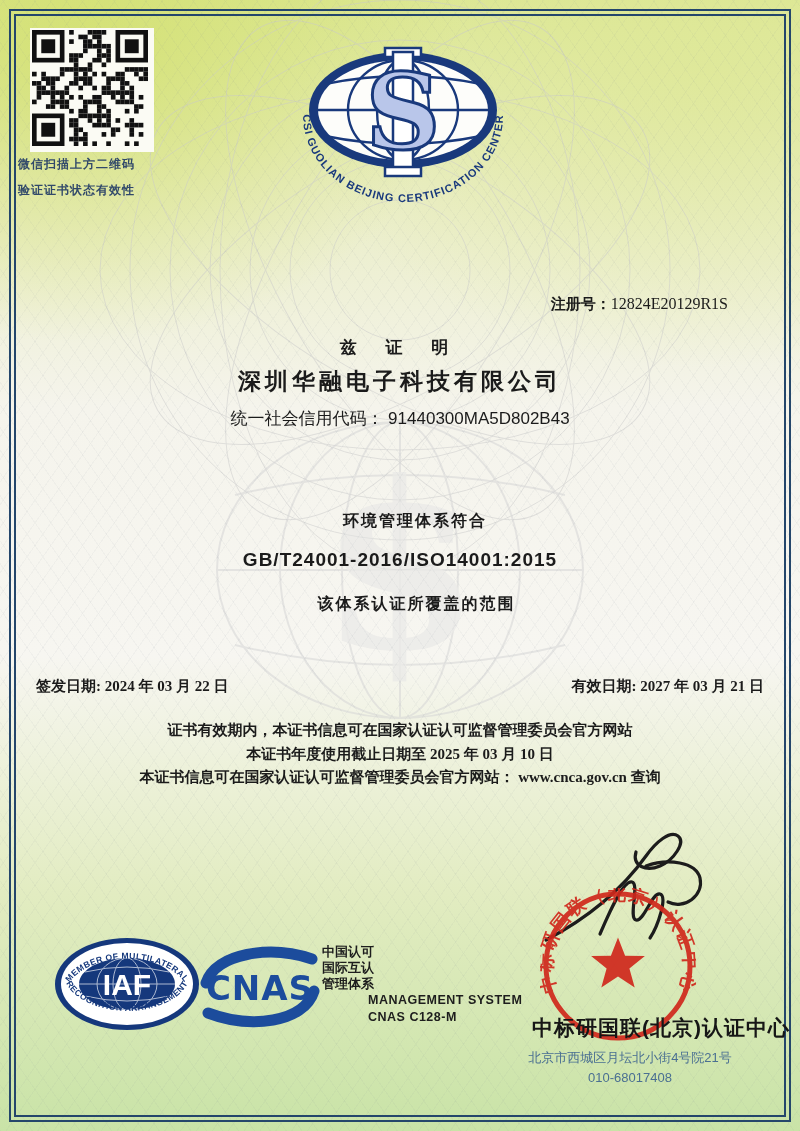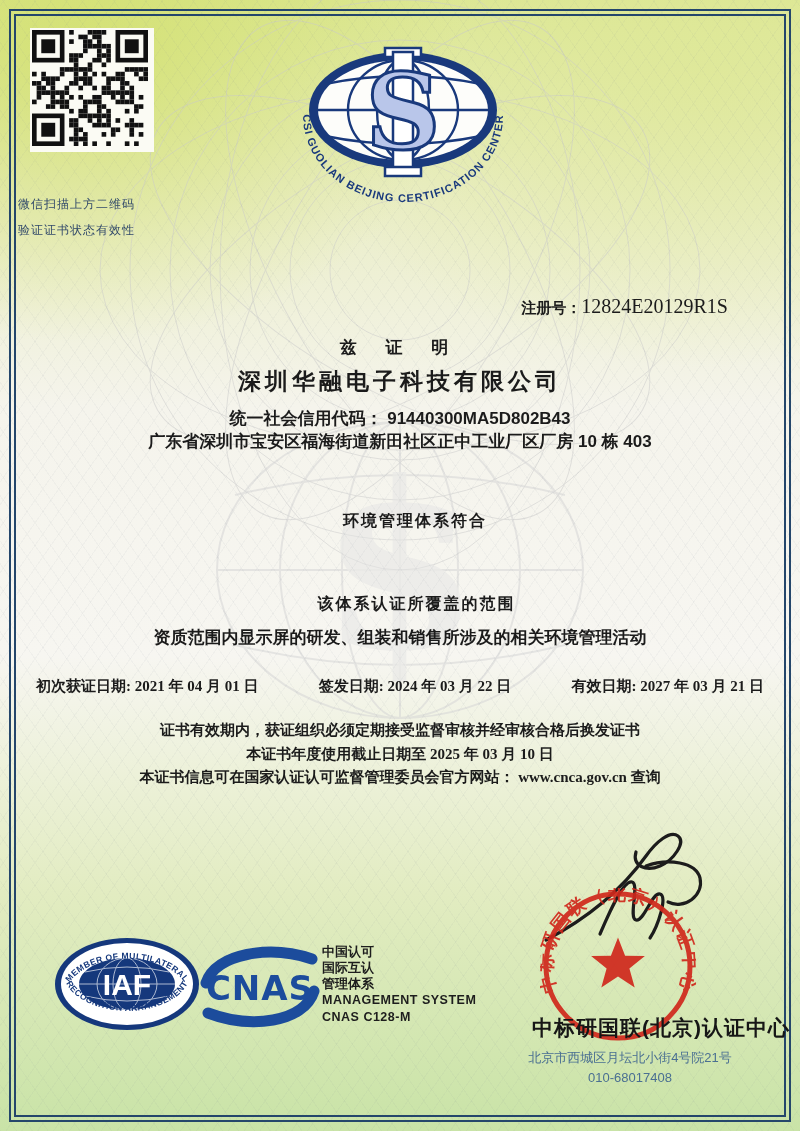--- a/index.html
+++ b/index.html
@@ -16,44 +16,44 @@
       repeating-linear-gradient(55deg, rgba(120,130,145,.055) 0 1px, transparent 1px 13px),
       repeating-linear-gradient(-55deg, rgba(120,130,145,.055) 0 1px, transparent 1px 13px);}
   .frame-outer{position:absolute;inset:9px;border:2px solid #24466b;z-index:2;pointer-events:none;}
   .frame-inner{position:absolute;inset:14px;border:2px solid #24466b;z-index:2;pointer-events:none;}
   .wm{position:absolute;z-index:0;pointer-events:none;}
   .content{position:absolute;inset:0;z-index:3;}
   .abs{position:absolute;}
   .ctr{left:0;right:0;text-align:center;}
   
   .qr-box{left:30px;top:28px;width:120px;height:120px;background:#fbfbf4;padding:2px;}
-  .qr-note{left:18px;width:160px;font-size:12px;color:#31496a;font-weight:normal;letter-spacing:1px;margin-top:40px;}
+  .qr-note{left:18px;width:160px;font-size:12px;color:#31496a;font-weight:bold;letter-spacing:1px;}
   
   .logo-svg{left:293px;top:46px;}
   .title{top:229px;font-size:43px;font-weight:bold;letter-spacing:7px;color:#141414;}
   .reg-line{top:295px;right:72px;font-size:15px;text-align:right;}
   .reg-label{font-weight:bold;}
-  .reg-value{font-family:"Liberation Serif","DejaVu Serif",serif;font-size:20px;}
+  .reg-value{font-family:"Liberation Serif","DejaVu Serif",serif;font-size:16px;}
   .certify-heading{top:336px;font-size:17px;letter-spacing:12px;font-weight:bold;}
   .company{top:366px;font-size:23px;font-weight:bold;letter-spacing:4px;}
-  .credit{top:407px;font-size:17px;font-weight:bold;}
+  .credit{top:407px;font-size:17px;font-weight:normal;}
   .company-addr{top:430px;font-size:17px;font-weight:bold;}
   .conform{top:511px;font-size:16px;font-weight:bold;letter-spacing:2px;margin-left:30px;}
   .std-code{top:549px;font-size:19px;font-weight:bold;letter-spacing:1px;}
   .scope-heading{top:594px;font-size:16px;font-weight:bold;letter-spacing:2px;padding-left:33px;}
   .scope{top:626px;font-size:17px;font-weight:bold;}
   .dates{top:677px;left:0;right:0;display:flex;justify-content:space-between;padding:0 36px;
          font-family:"Liberation Serif","DejaVu Serif",serif;font-size:15px;font-weight:bold;}
   .note{font-family:"Liberation Serif","DejaVu Serif",serif;font-size:15px;font-weight:bold;}
   .note1{top:721px;} .note2{top:745px;} .note3{top:768px;}
   
   .iaf-svg{left:52px;top:934px;}
   .cnas-svg{left:200px;top:943px;}
   .cnas-text{left:322px;top:944px;font-size:13px;line-height:16px;color:#1d1d1d;font-weight:bold;}
-  .cnas-text .en{font-size:12.5px;font-weight:bold;letter-spacing:.5px;line-height:17px;}
+  .cnas-text .en{font-size:12.5px;font-weight:bold;letter-spacing:.5px;line-height:17px;margin-left:46px;}
   .issuer-name{left:470px;top:998px;width:320px;text-align:right;font-size:21px;font-weight:bold;letter-spacing:1px;color:#161616;margin-top:16px;}
   .issuer-addr{left:470px;top:1048px;width:320px;text-align:center;font-size:13px;font-weight:normal;color:#4a6f92;line-height:20px;}
   .stamp-svg{left:540px;top:888px;}
   .sign-svg{left:528px;top:822px;}
 </style>
 </head>
 <body>
 
 <div class="page">
 
@@ -328,33 +328,31 @@
       </text>
     </svg>
 
     <div class="abs reg-line">
       <span class="reg-label">注册号：</span><span class="reg-value">12824E20129R1S</span>
     </div>
 
     <div class="abs ctr company">深圳华融电子科技有限公司</div>
     <div class="abs ctr certify-heading">兹 证 明</div>
     <div class="abs ctr credit">统一社会信用代码： 91440300MA5D802B43</div>
-    <div class="abs ctr company-addr">广东省深圳市宝安区福海街道新田社区正中工业厂区厂房 10 栋 403</div>
 
     <div class="abs ctr conform">环境管理体系符合</div>
+    <div class="abs ctr std-code">GB/T24001-2016/ISO14001:2015</div>
     <div class="abs ctr scope-heading">该体系认证所覆盖的范围</div>
-    <div class="abs ctr scope">资质范围内显示屏的研发、组装和销售所涉及的相关环境管理活动</div>
 
     <div class="abs dates">
-      <span>初次获证日期: 2021 年 04 月 01 日</span>
       <span>签发日期: 2024 年 03 月 22 日</span>
       <span>有效日期: 2027 年 03 月 21 日</span>
     </div>
 
-    <div class="abs ctr note note1">证书有效期内，获证组织必须定期接受监督审核并经审核合格后换发证书</div>
+    <div class="abs ctr note note1">证书有效期内，本证书信息可在国家认证认可监督管理委员会官方网站</div>
     <div class="abs ctr note note2">本证书年度使用截止日期至 2025 年 03 月 10 日</div>
     <div class="abs ctr note note3">本证书信息可在国家认证认可监督管理委员会官方网站： www.cnca.gov.cn 查询</div>
 
     <svg class="abs sign-svg" width="190" height="140" viewBox="0 0 190 140">
       <g fill="none" stroke="#1c1c1c" stroke-width="3.2" stroke-linecap="round">
         <path d="M 18,118 C 60,96 95,66 118,34 C 128,20 142,8 150,14 C 158,20 146,38 132,44 C 118,50 104,44 108,30"></path>
         <path d="M 72,112 C 84,84 96,58 104,60 C 112,62 100,96 108,98 C 116,100 124,70 132,72 C 140,74 130,104 122,116"></path>
         <path d="M 118,44 C 140,36 168,40 172,56 C 176,74 156,88 140,80"></path>
       </g>
     </svg>

